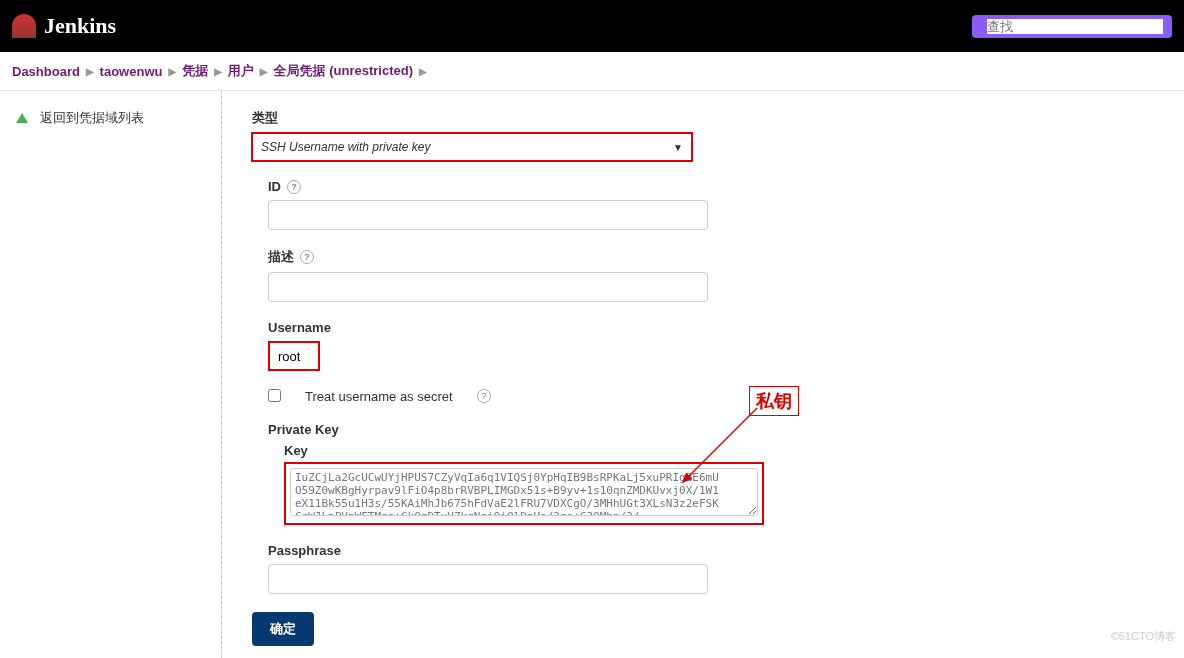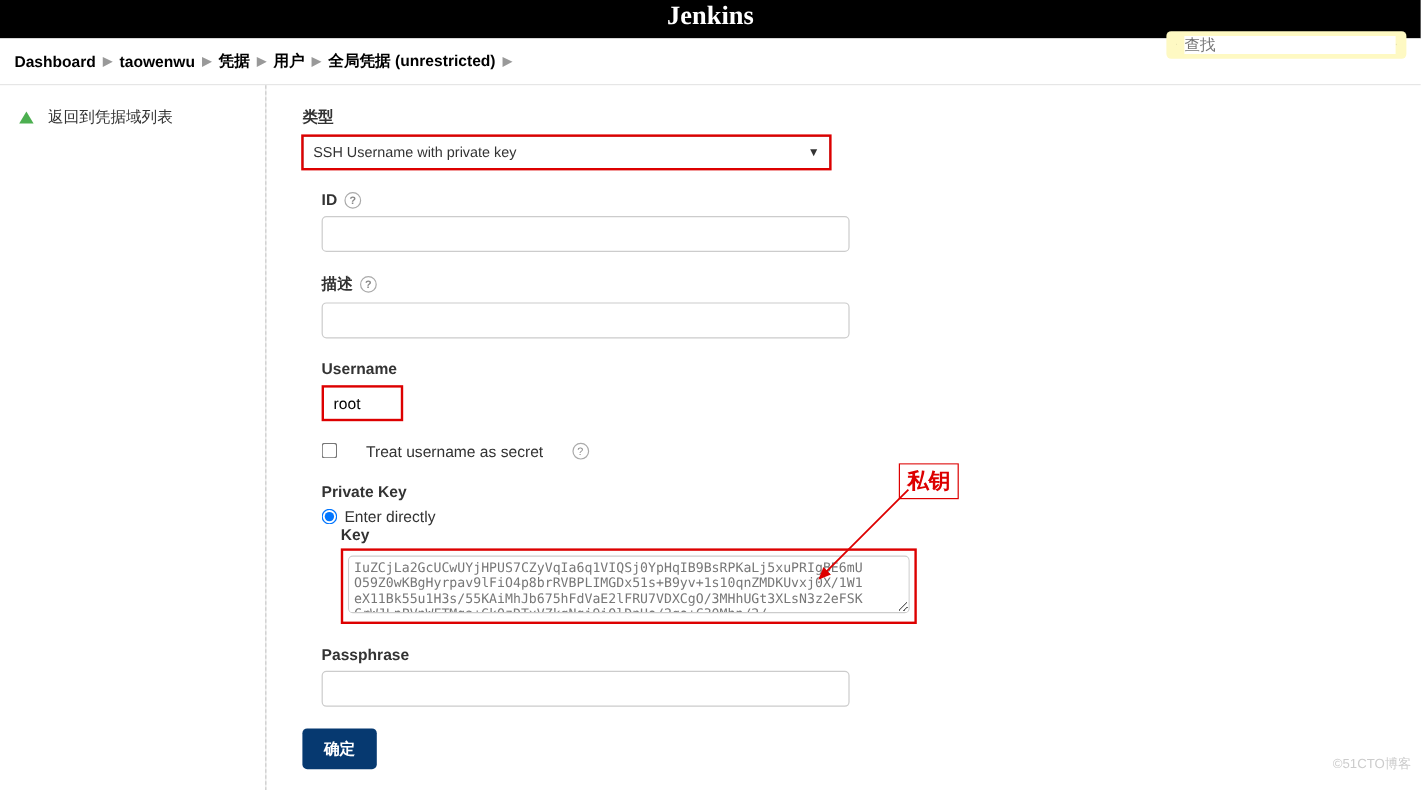--- a/index.html
+++ b/index.html
@@ -1,47 +1,47 @@
 <!DOCTYPE html>
 <html><head>
 <meta charset="utf-8">
 <style>
 * { box-sizing: border-box; margin: 0; padding: 0; }
 body { font-family: -apple-system, BlinkMacSystemFont, "Segoe UI", Helvetica, Arial, sans-serif; font-size: 13px; color: #333; background: #fff; }
-.header { background: #000; height: 32px; display: flex; align-items: center; padding: 0 12px; flex-direction: column; }
+.header { background: #000; height: 52px; display: flex; align-items: center; padding: 0 12px; }
 .logo-img { width: 24px; height: 24px; margin-right: 8px; background: linear-gradient(#c33, #933); border-radius: 50% 50% 0 0; position: relative; }
 .brand { color: #fff; font-weight: bold; font-size: 22px; font-family: Georgia, serif; }
-.search-box { margin-left: auto; background: #fef9c3; border-radius: 4px; display: flex; align-items: flex-start; padding: 4px 8px; width: 200px; }
+.search-box { margin-left: auto; background: #8b5cf6; border-radius: 4px; display: flex; align-items: flex-start; padding: 4px 8px; width: 200px; }
 .search-box input { border: none; outline: none; flex: 1; font-size: 13px; margin-left: 6px; }
 .search-box svg { width: 14px; height: 14px; stroke: #666; fill: none; stroke-width: 2; }
 .help-ico { width: 14px; height: 14px; stroke: #888; fill: none; stroke-width: 1.5; }
 
 .breadcrumbs { background: #fff; border-bottom: 1px solid #e6e6e6; padding: 10px 12px; display: flex; align-items: center; gap: 6px; font-size: 13px; font-weight: 600; }
 .breadcrumbs .sep { color: #999; font-size: 10px; }
-.breadcrumbs a { color: #000000; text-decoration: none; }
+.breadcrumbs a { color: #701a75; text-decoration: none; }
 
 .main { display: flex; }
 .sidebar { width: 222px; border-right: 1px solid #e6e6e6; padding: 10px 0; }
 .sidebar-item { display: flex; align-items: center; gap: 12px; padding: 8px 16px; cursor: pointer; font-size: 13px; }
 .icon-up { width: 0; height: 0; border-left: 6px solid transparent; border-right: 6px solid transparent; border-bottom: 10px solid #4caf50; }
 .icon-key { width: 18px; height: 12px; position: relative; }
 .icon-key::before { content: ""; position: absolute; left: 0; top: 0; width: 10px; height: 10px; border: 2px solid #2196f3; border-radius: 50%; }
 .icon-key::after { content: ""; position: absolute; left: 10px; top: 4px; width: 8px; height: 3px; background: #ffc107; }
 
 .content { flex: 1; padding: 18px 30px; border-left: 1px dashed #ccc; margin-left: -1px; }
 .form-group { margin-bottom: 18px; }
 .label { font-size: 13px; font-weight: 600; margin-bottom: 6px; display: flex; align-items: center; gap: 6px; }
 .help { display: inline-flex; width: 14px; height: 14px; border: 1px solid #aaa; border-radius: 50%; align-items: center; justify-content: center; font-size: 9px; color: #888; }
 .field { width: 440px; max-width: 100%; }
 .select-box { width: 440px; border: 1px solid #999; height: 28px; display: flex; align-items: center; padding: 0 8px; position: relative; font-size: 12px; justify-content: space-between; }
 .select-box .caret { font-size: 10px; color: #333; }
-.hl-red { outline: 2px solid #d00; outline-offset: -1px; }
+.hl-red { outline: 2px solid #d00; outline-offset: -1px; font-style: italic; }
 .hl-red-sm { border: 2px solid #d00 !important; }
 .input { width: 440px; border: 1px solid #ccc; border-radius: 4px; height: 30px; padding: 4px 8px; font-size: 13px; }
-.input-sm { width: 68px; }
+.input-sm { width: 52px; }
 .checkbox-row { display: flex; align-items: flex-start; gap: 24px; font-size: 13px; }
 .indent { margin-left: 16px; }
 .sub-label { font-weight: 600; margin-bottom: 4px; }
 .radio-row { display: flex; align-items: center; gap: 6px; font-size: 13px; }
 .secret-header { text-align: center; font-size: 13px; color: #333; width: 440px; margin-top: 20px; margin-bottom: 4px; }
 .secret-wrap { border: 2px solid #d00; padding: 4px; width: 480px; position: relative; }
 .secret-textarea { width: 100%; height: 48px; border: 1px solid #ccc; border-radius: 4px; font-family: monospace; font-size: 11px; padding: 2px 4px; resize: both; overflow: auto; color: #777; }
 .btn-primary { background: #063970; color: #fff; border: none; border-radius: 4px; padding: 8px 18px; font-size: 13px; font-weight: 600; cursor: pointer; }
 
 .annot-label { position: absolute; color: #d00; font-size: 18px; font-weight: bold; border: 1px solid #d00; padding: 2px 6px; background: #fff; }
@@ -123,24 +123,20 @@
       </div>
 
       <div class="form-group checkbox-row">
         <input type="checkbox" style="">
         <span>Treat username as secret</span>
         <span class="help">?</span>
       </div>
 
       <div class="form-group">
         <div class="label">Private Key</div>
-        <div class="radio-row">
-          <input type="radio" checked="" style="">
-          <span>Enter directly</span>
-        </div>
         <div class="indent">
           <div class="sub-label">Key</div>
           <div class="secret-wrap">
             <textarea class="secret-textarea" style="">IuZCjLa2GcUCwUYjHPUS7CZyVqIa6q1VIQSj0YpHqIB9BsRPKaLj5xuPRIgBE6mU
 O59Z0wKBgHyrpav9lFiO4p8brRVBPLIMGDx51s+B9yv+1s10qnZMDKUvxj0X/1W1
 eX11Bk55u1H3s/55KAiMhJb675hFdVaE2lFRU7VDXCgO/3MHhUGt3XLsN3z2eFSK
 CrWJLpPVnWFTMga+GkQzDTxVZkqNgi9iOlDnHe/2qo+C30Mhp/2/</textarea>
           </div>
         </div>
       </div>

